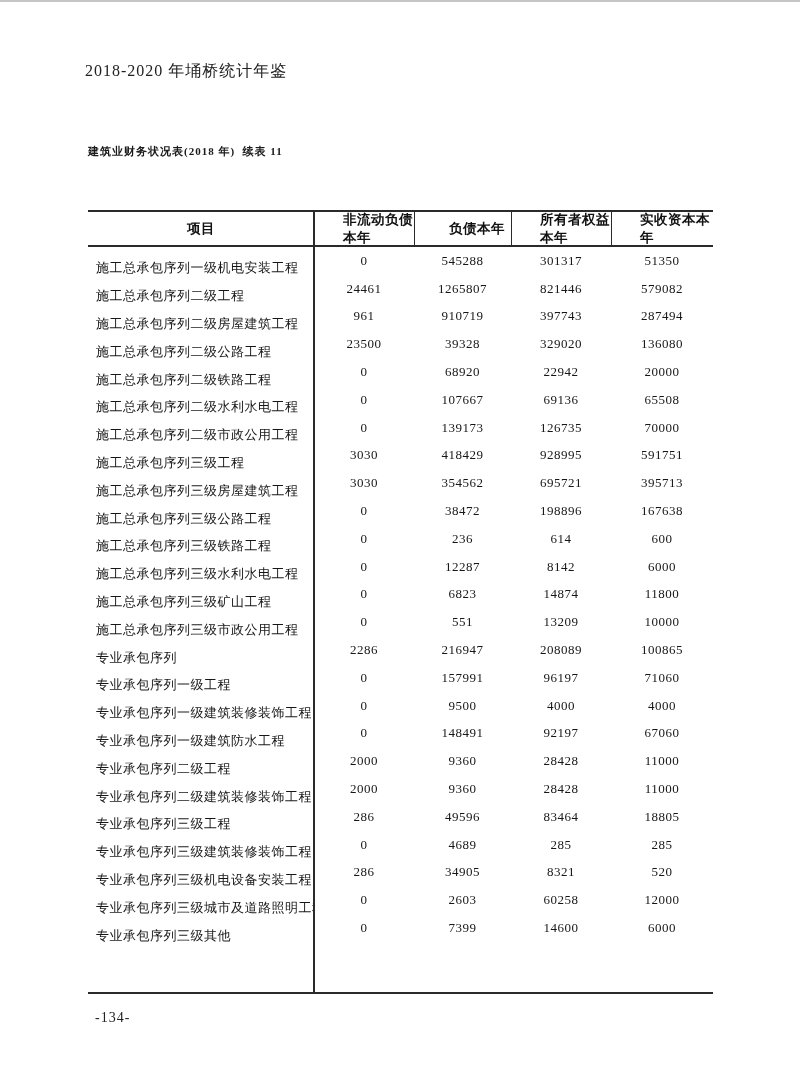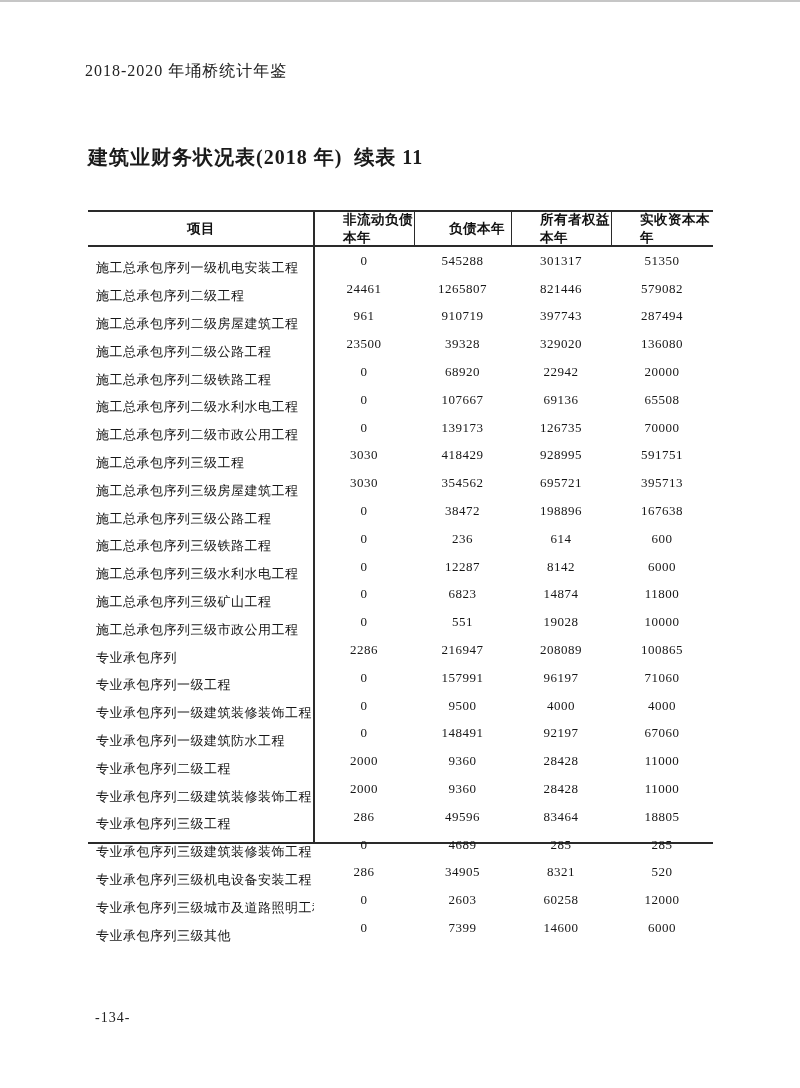--- a/index.html
+++ b/index.html
@@ -16,26 +16,26 @@
     background:#c6c6c6;
   }
   .yearbook-title{
     position:absolute;left:85px;top:61px;
     font-size:16px;letter-spacing:1px;color:#222;
     white-space:pre;
     font-family:Liberation Serif, serif;
   }
   .table-title{
     position:absolute;left:88px;top:144px;
-    font-size:20px;font-weight:bold;letter-spacing:1px;color:#1a1a1a;
+    font-size:11px;font-weight:bold;letter-spacing:1px;color:#1a1a1a;
     white-space:pre;
   }
   .tbl{
     position:absolute;left:88px;top:210px;
-    width:625px;height:634px;
+    width:625px;height:784px;
     border-top:2.5px solid #2a2a2a;
     border-bottom:2.5px solid #2a2a2a;
     box-sizing:border-box;
   }
   .thead{
     display:flex;height:35px;
     border-bottom:2px solid #2a2a2a;
     box-sizing:border-box;
   }
   .hc{
@@ -178,21 +178,21 @@
           <div class="c lab c0w">施工总承包序列三级矿山工程</div>
           <div class="c num c1w">0</div>
           <div class="c num c2w">6823</div>
           <div class="c num c3w">14874</div>
           <div class="c num c4w">11800</div>
         </div>
         <div class="trow">
           <div class="c lab c0w">施工总承包序列三级市政公用工程</div>
           <div class="c num c1w">0</div>
           <div class="c num c2w">551</div>
-          <div class="c num c3w">19028</div>
+          <div class="c num c3w">13209</div>
           <div class="c num c4w">10000</div>
         </div>
         <div class="trow">
           <div class="c lab c0w">专业承包序列</div>
           <div class="c num c1w">2286</div>
           <div class="c num c2w">216947</div>
           <div class="c num c3w">208089</div>
           <div class="c num c4w">100865</div>
         </div>
         <div class="trow">

